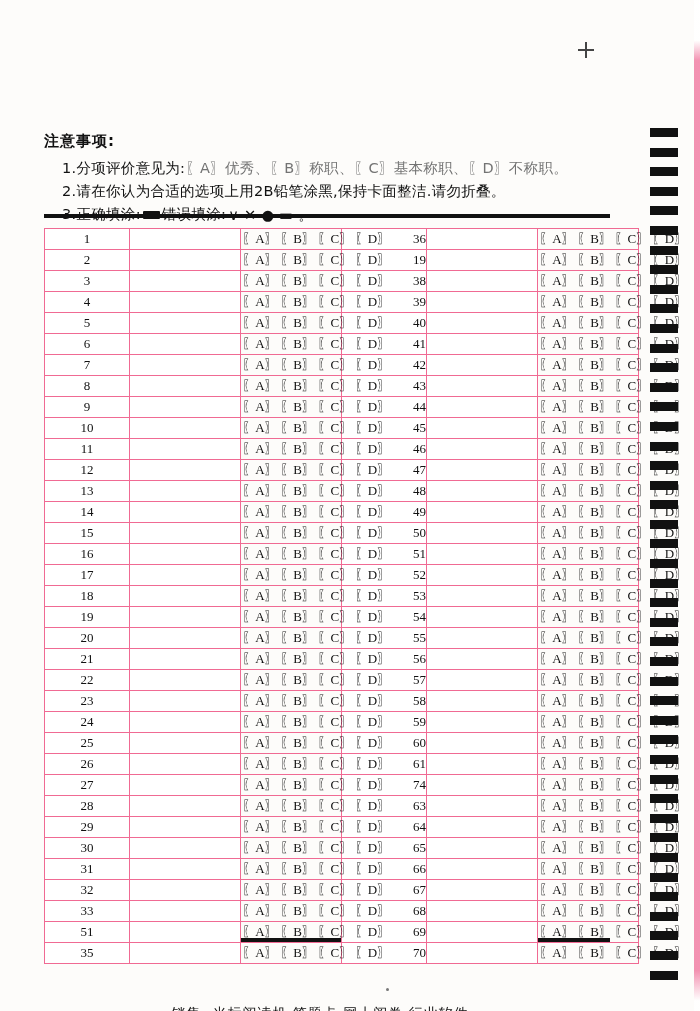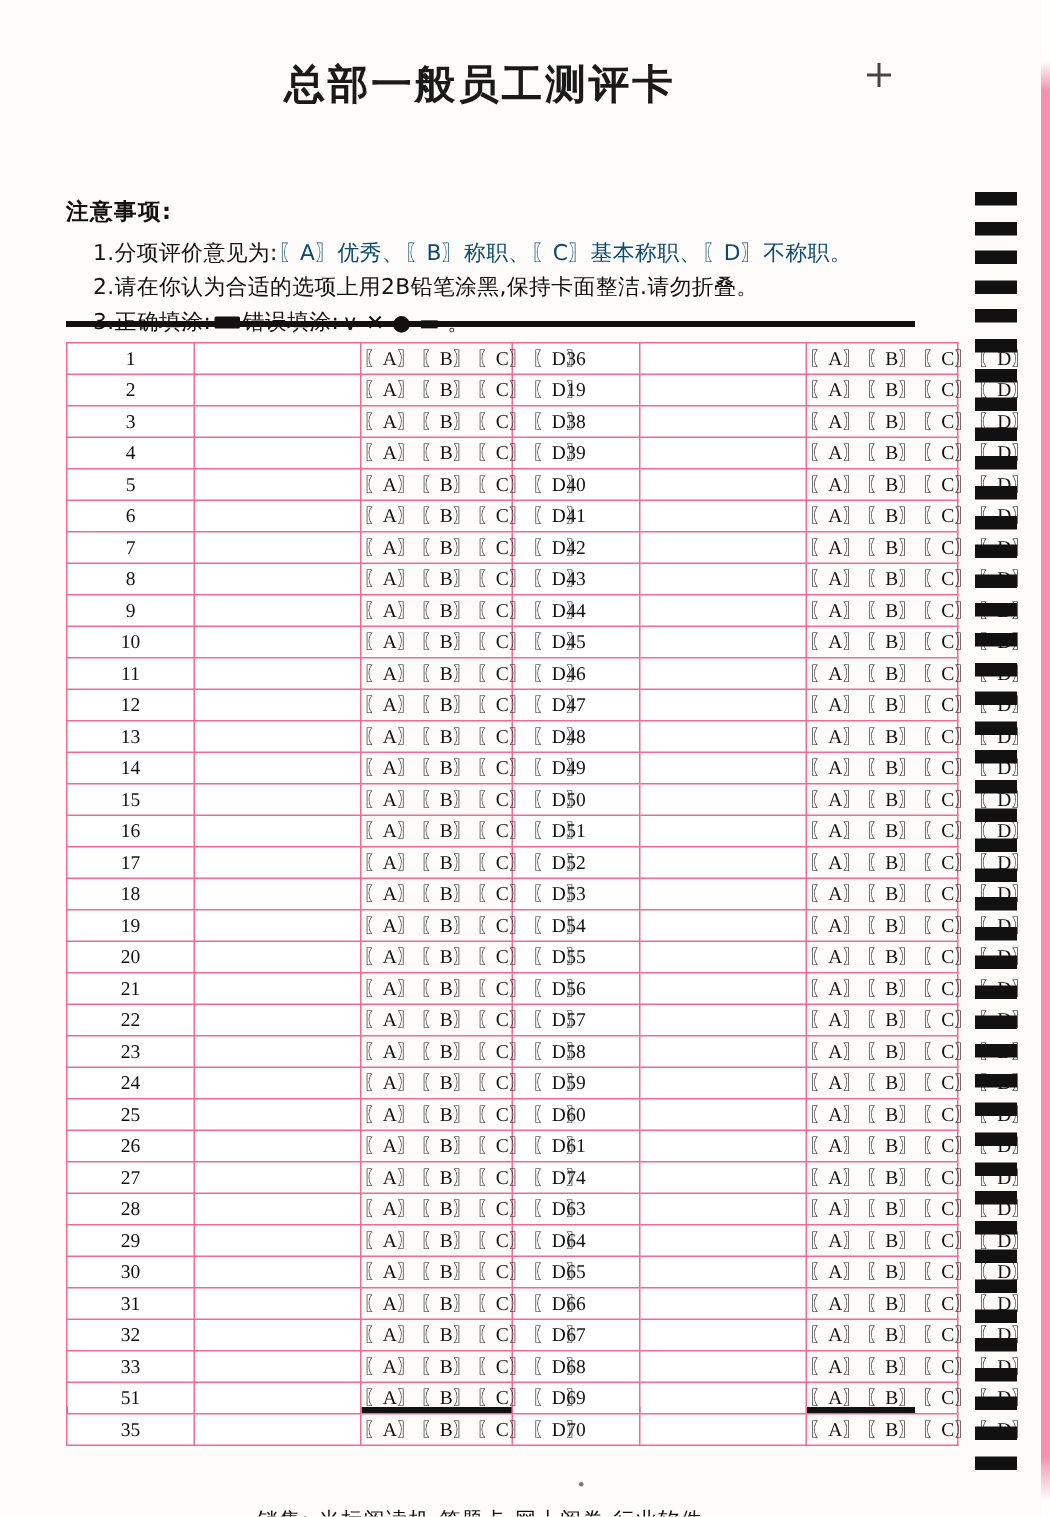--- a/index.html
+++ b/index.html
@@ -65,21 +65,21 @@
     font-weight: bold;
     margin-bottom: 8px;
     letter-spacing: 1px;
   }
   .note-line {
     font-size: 14.5px;
     margin: 4px 0 4px 18px;
     letter-spacing: 0.3px;
     white-space: nowrap;
   }
-  .opt-pink { color: #0c4a6e; text-align: center; }
+  .opt-pink { color: #737373; text-align: center; }
   .mark-fill {
     display: inline-block;
     width: 17px;
     height: 8px;
     background: #111;
     vertical-align: middle;
     margin: 0 2px;
     border-radius: 1px;
   }
   .wrong-marks {
@@ -134,21 +134,21 @@
     text-align: center;
     white-space: nowrap;
     color: #ef5f8c;
     font-size: 9.5px;
     letter-spacing: 0.2px;
     font-family: "DejaVu Sans", sans-serif;
   }
   td.opts .op { display: inline-block; margin: 0 1px; }
 
   
-  td.num2 { width: 84px; text-align: center; }
+  td.num2 { width: 84px; text-align: right; }
   td.blank2 { width: 110px; }
   td.opts2 { width: 100px; }
 
   
   .track {
     position: absolute;
     right: 22px;
     top: 128px;
     width: 28px;
   }
@@ -189,21 +189,20 @@
     height: 3px;
     background: #777;
     border-radius: 50%;
   }
 </style>
 </head>
 <body>
 
 <div class="page">
 
-  <div class="title">总部一般员工测评卡</div>
   <div class="reg-cross"></div>
 
   <div class="notes">
     <div class="notes-title">注意事项:</div>
 
     <div class="note-line">
       <span>1.</span><span>分项评价意见为:</span><span class="opt-pink">〖A〗优秀、〖B〗称职、〖C〗基本称职、〖D〗不称职。</span>
     </div>
 
     <div class="note-line">

